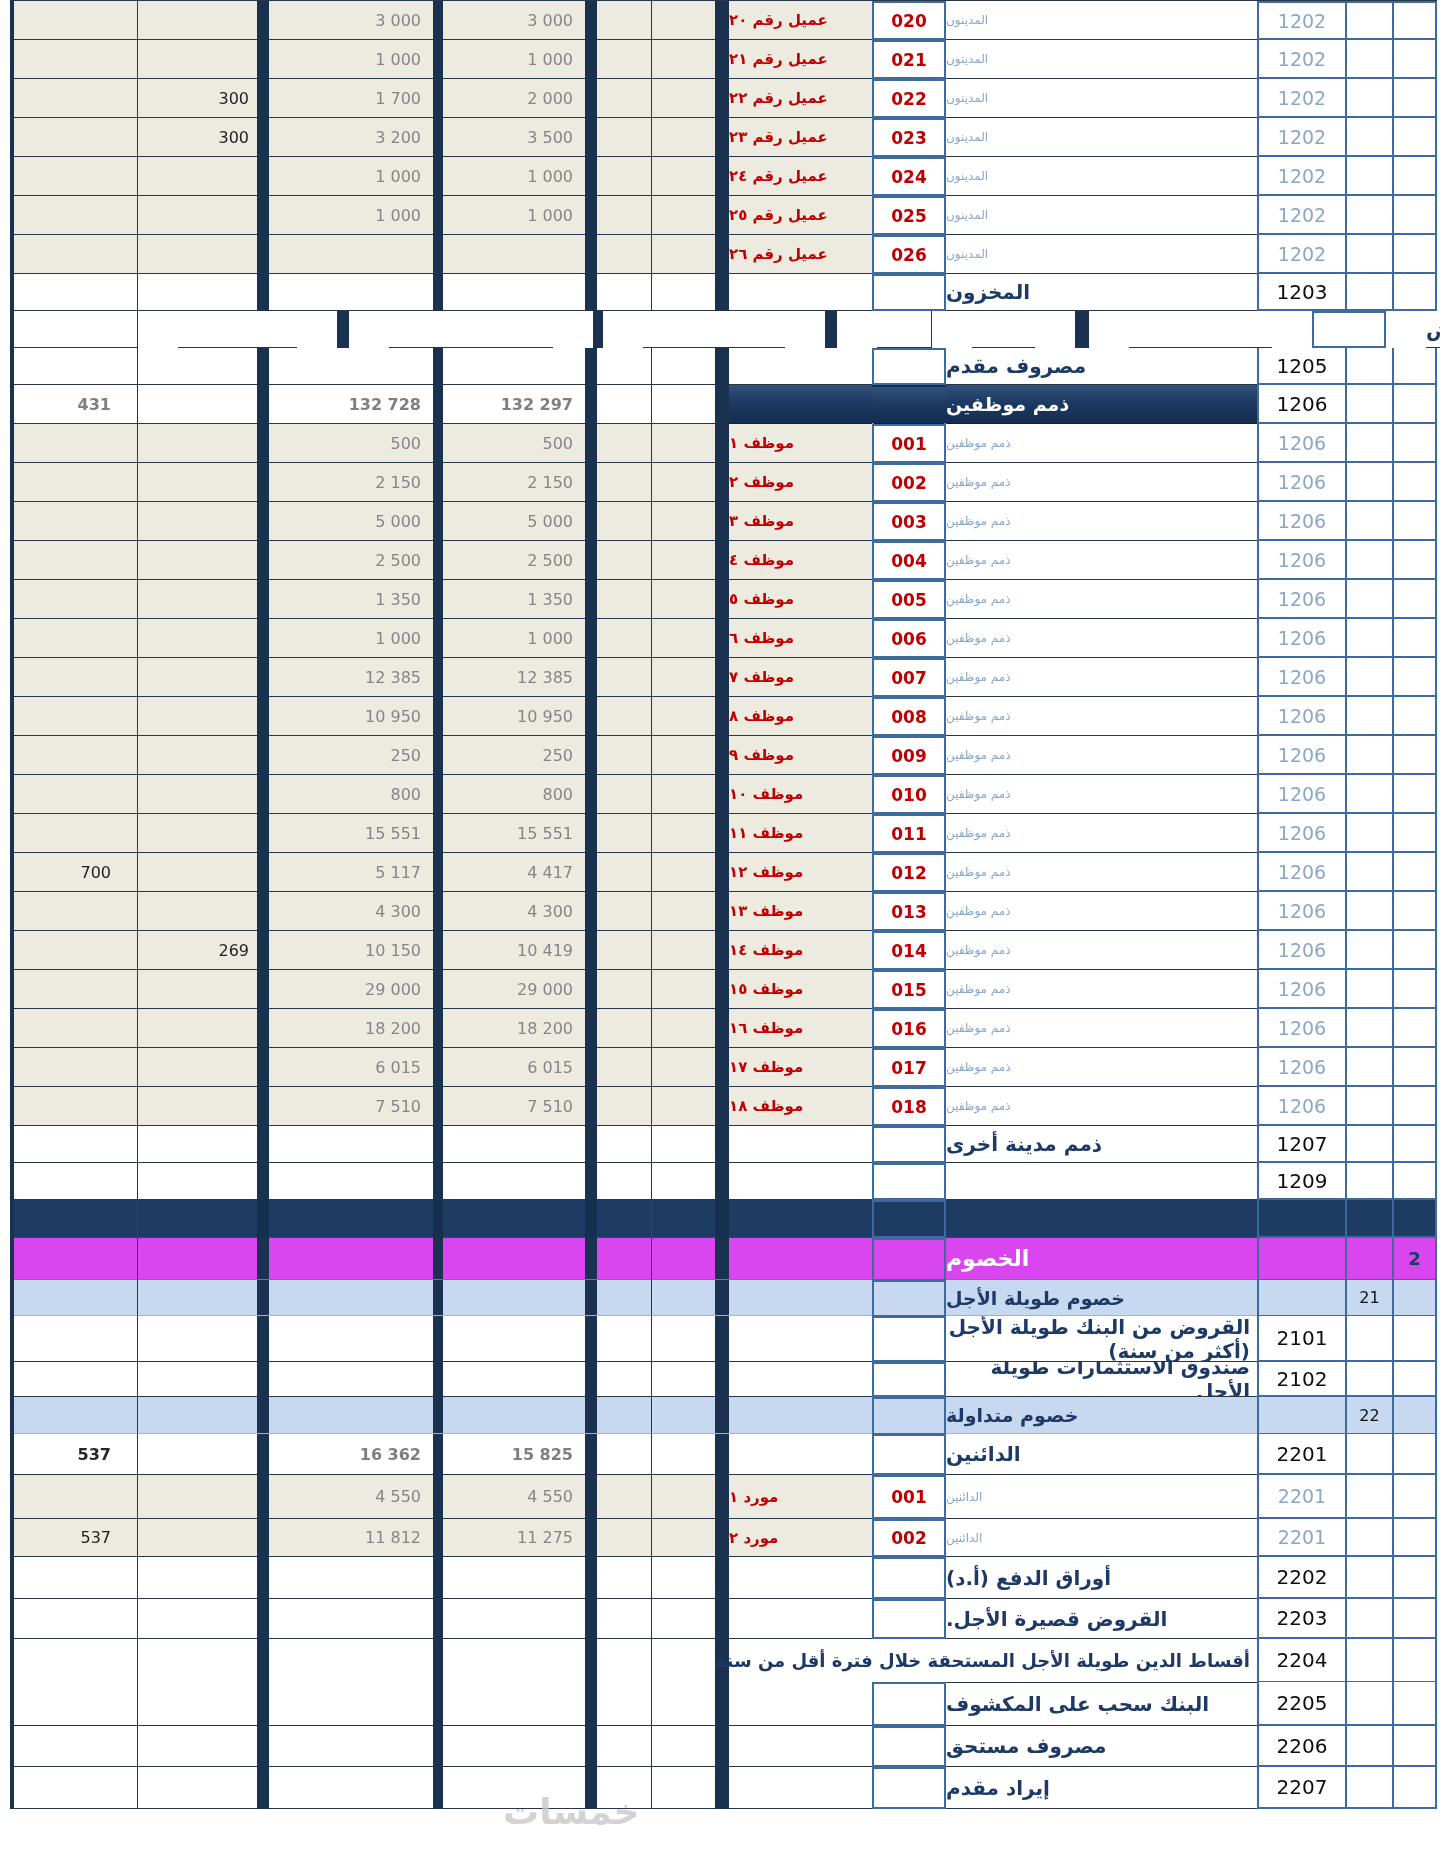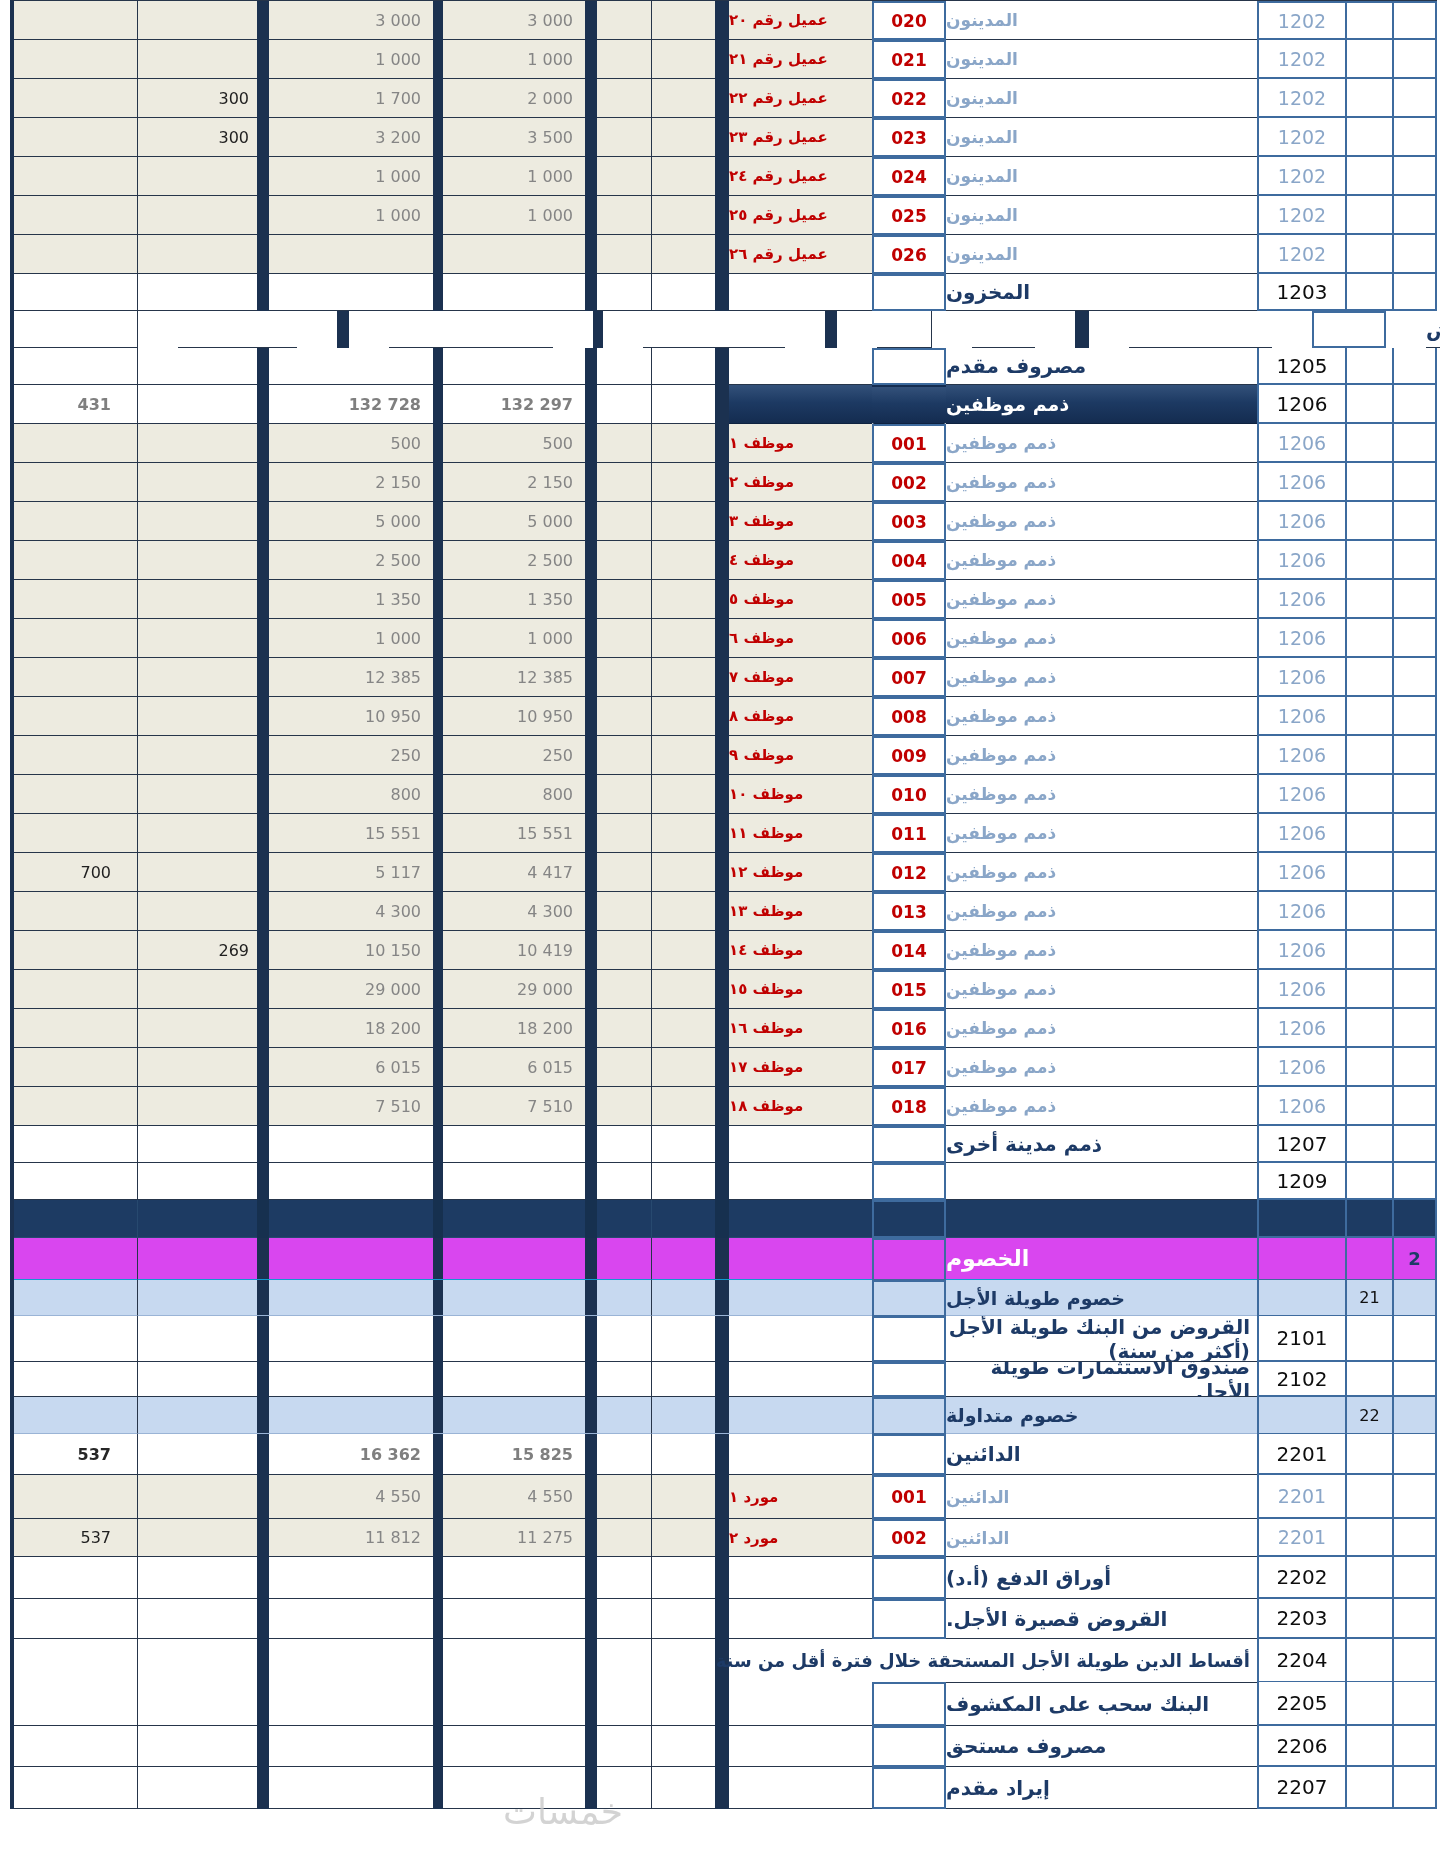--- a/index.html
+++ b/index.html
@@ -35,21 +35,21 @@
        font-size:20px;font-weight:bold;color:#1d3a66;direction:rtl;}
   .cac{border-left:2px solid #3e6b9e;border-right:2px solid #3e6b9e;border-bottom:2px solid #3e6b9e;
        justify-content:center;font-size:20px;color:#0d0d0d;}
   .cg{border-right:2px solid #3e6b9e;border-bottom:2px solid #3e6b9e;justify-content:center;font-size:16px;color:#111;}
   .ch{border-right:2px solid #3e6b9e;border-bottom:2px solid #3e6b9e;justify-content:center;
       font-size:18px;font-weight:bold;color:#1d3a66;}
   .row:first-child .csc,.row:first-child .cac,.row:first-child .cg,.row:first-child .ch{border-top:2px solid #3e6b9e;}
 
   
   .r-d .ca,.r-d .cb,.r-d .cc,.r-d .cd,.r-d .ce,.r-d .cf,.r-d .cdn{background:#edebe0;}
-  .r-d .can{font-size:17px;font-weight:700;color:#8aa6c8;}
+  .r-d .can{font-size:12px;font-weight:400;color:#8aa6c8;}
   .r-d .cac{color:#8aa6c8;font-size:19px;}
 
   
   .r-band .cdn,.r-band .csc,.r-band .can{
       background:linear-gradient(180deg,#33517a 0%,#1d3a63 45%,#142c50 100%);
       border-color:transparent;border-bottom:1px solid #0e2240;}
   .r-band .can{color:#ffffff;font-size:19px;font-weight:bold;}
   .r-band .ca,.r-band .cc,.r-band .cd{font-weight:bold;color:#7f7f7f;}
 
   
@@ -73,21 +73,21 @@
   .r-sub .cell{background:#c7d9f0;border-bottom:1px solid #9ab4d6;}
   .r-sub .bar{background:#1b3150;}
   .r-sub .csc,.r-sub .cac,.r-sub .cg,.r-sub .ch{border-color:#3e6b9e;}
   .r-sub .can{font-size:19px;text-align:center;}
 
   
   .r-plong .csc{border:none;background:transparent;}
   .r-plong .can{display:block;overflow:visible;white-space:nowrap;text-align:right;
                 direction:rtl;line-height:43px;font-size:18px;position:relative;z-index:3;}
 
-  #watermark{position:absolute;left:503px;top:1791px;font-size:36px;font-weight:normal;
+  #watermark{position:absolute;left:503px;top:1791px;font-size:36px;font-weight:bold;
              color:#c9c9c9;opacity:.8;z-index:5;direction:rtl;}
 </style>
 </head>
 <body>
 
 <div id="sheet">
     <div class="row r-d" style="height: 39px;">
       <div class="cell ca"></div>
       <div class="cell cb"></div>
       <div class="cell bar"></div>

